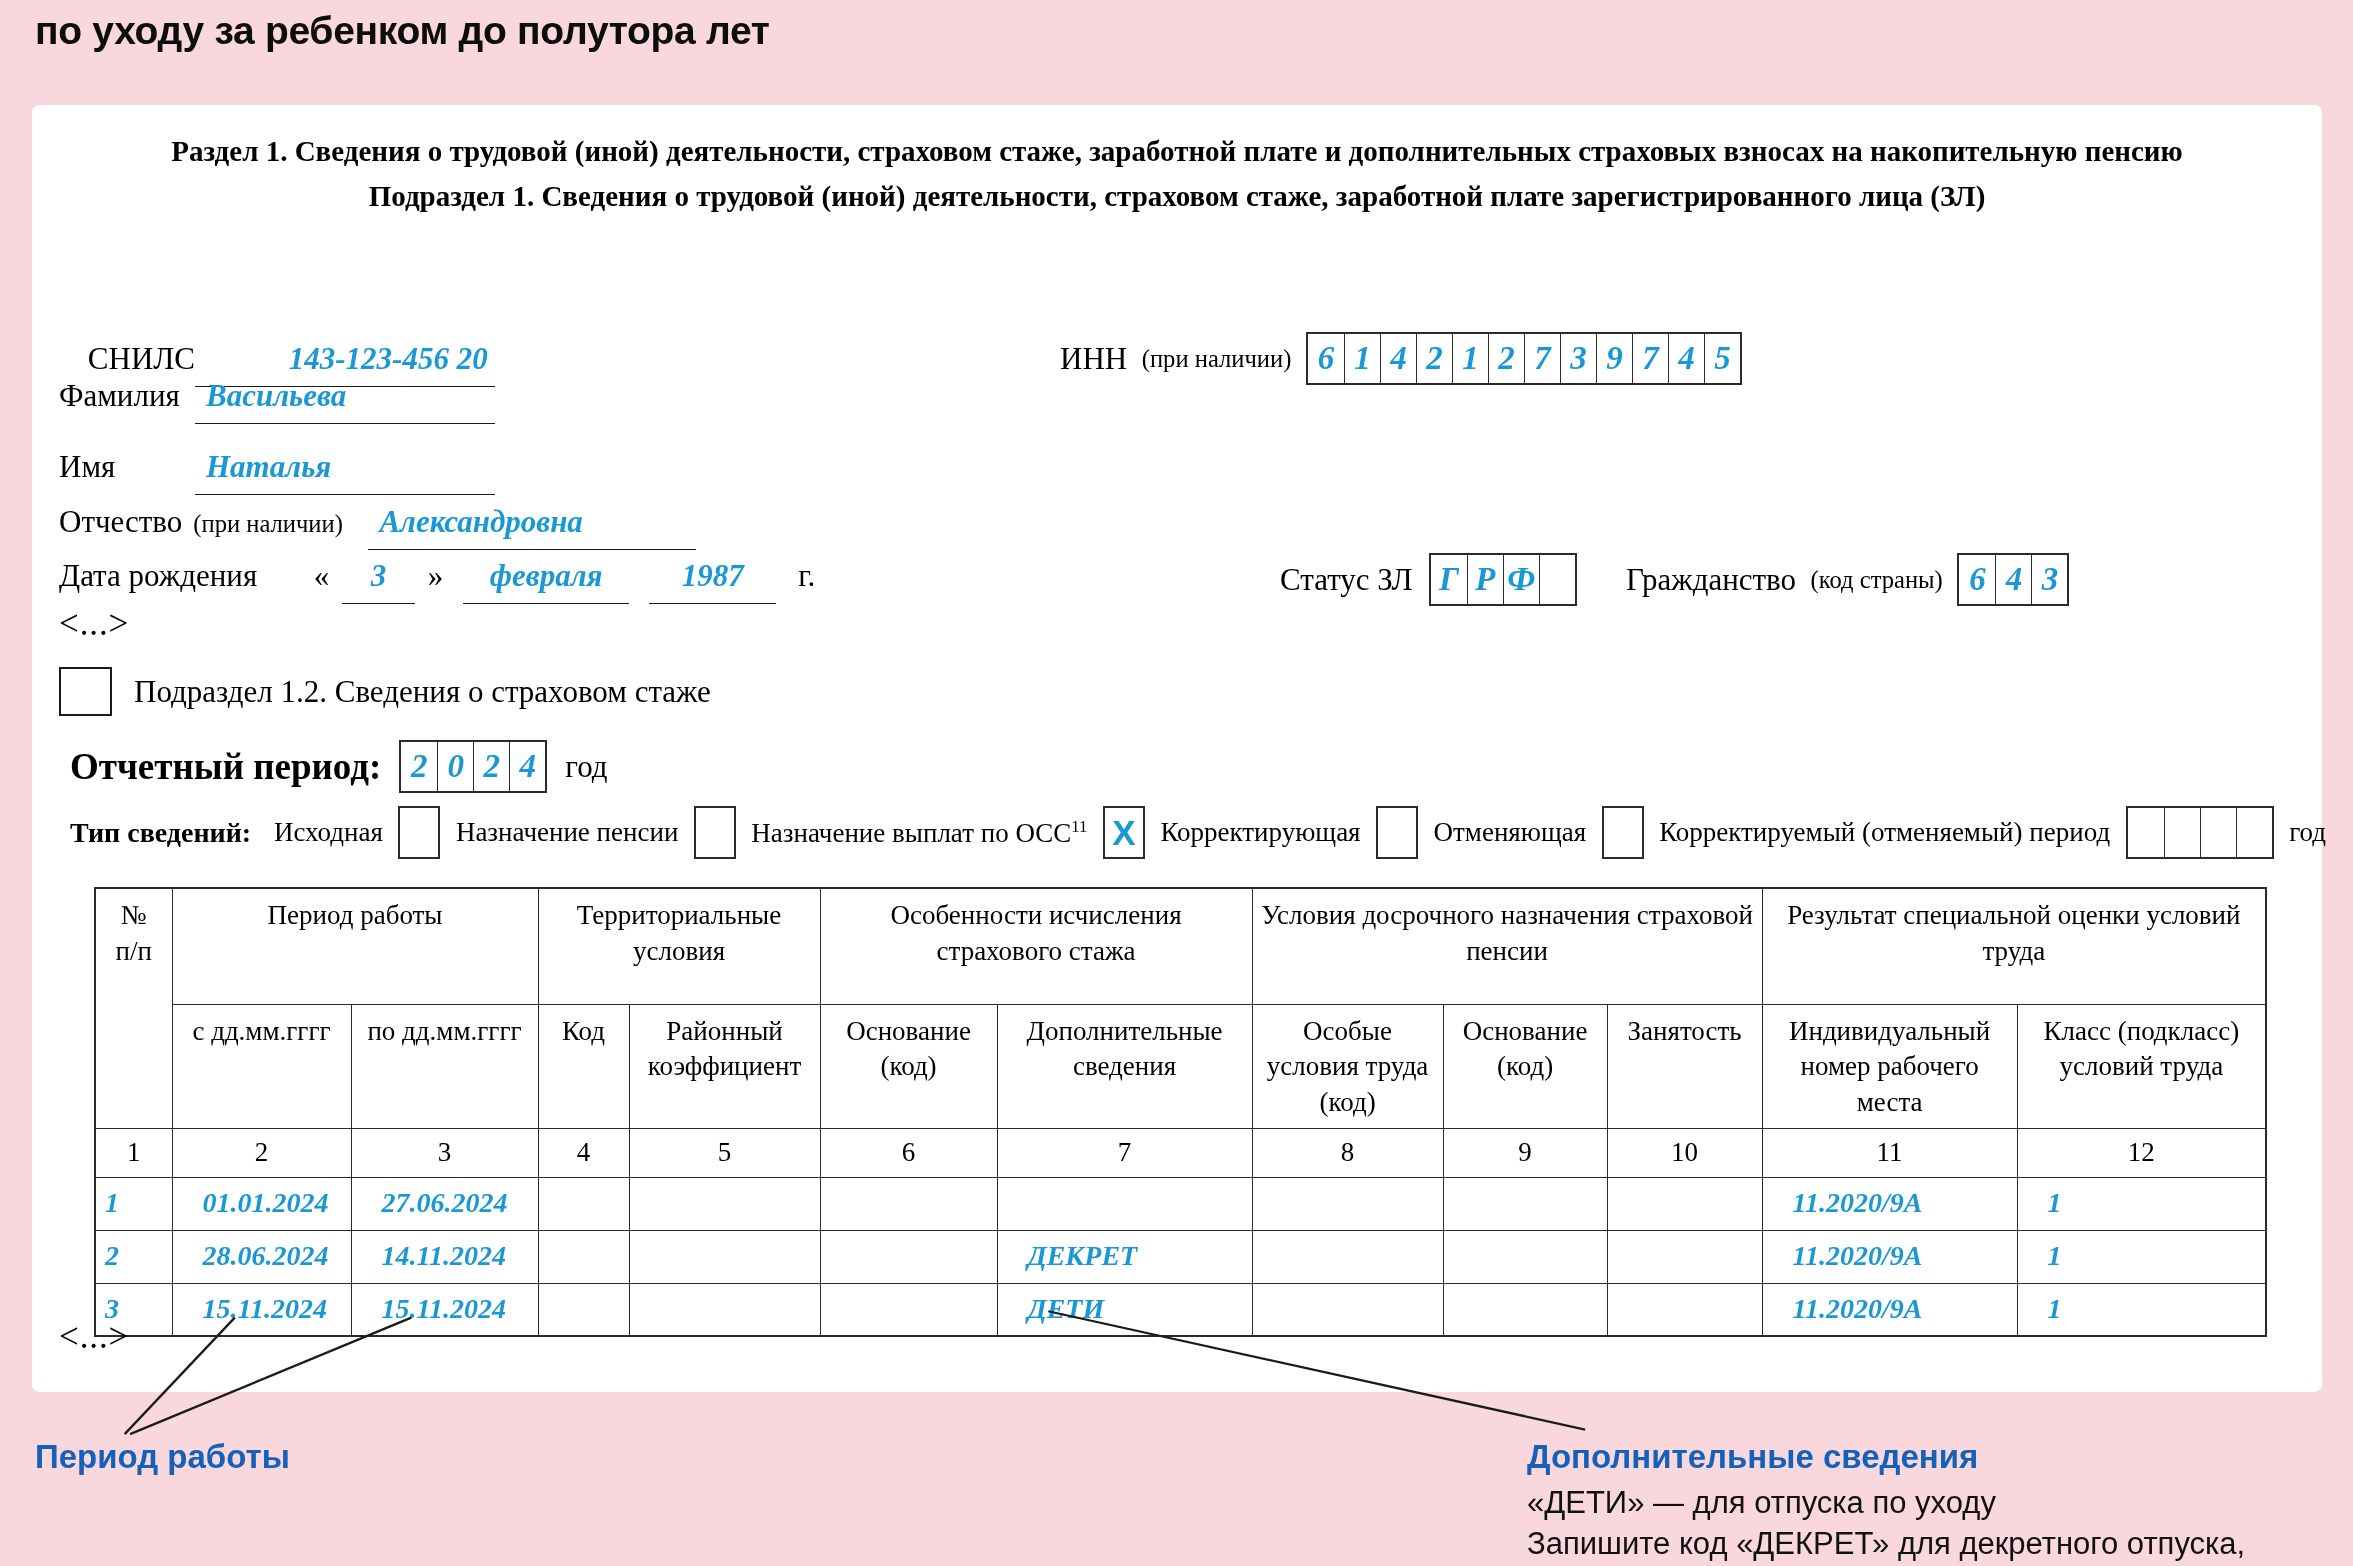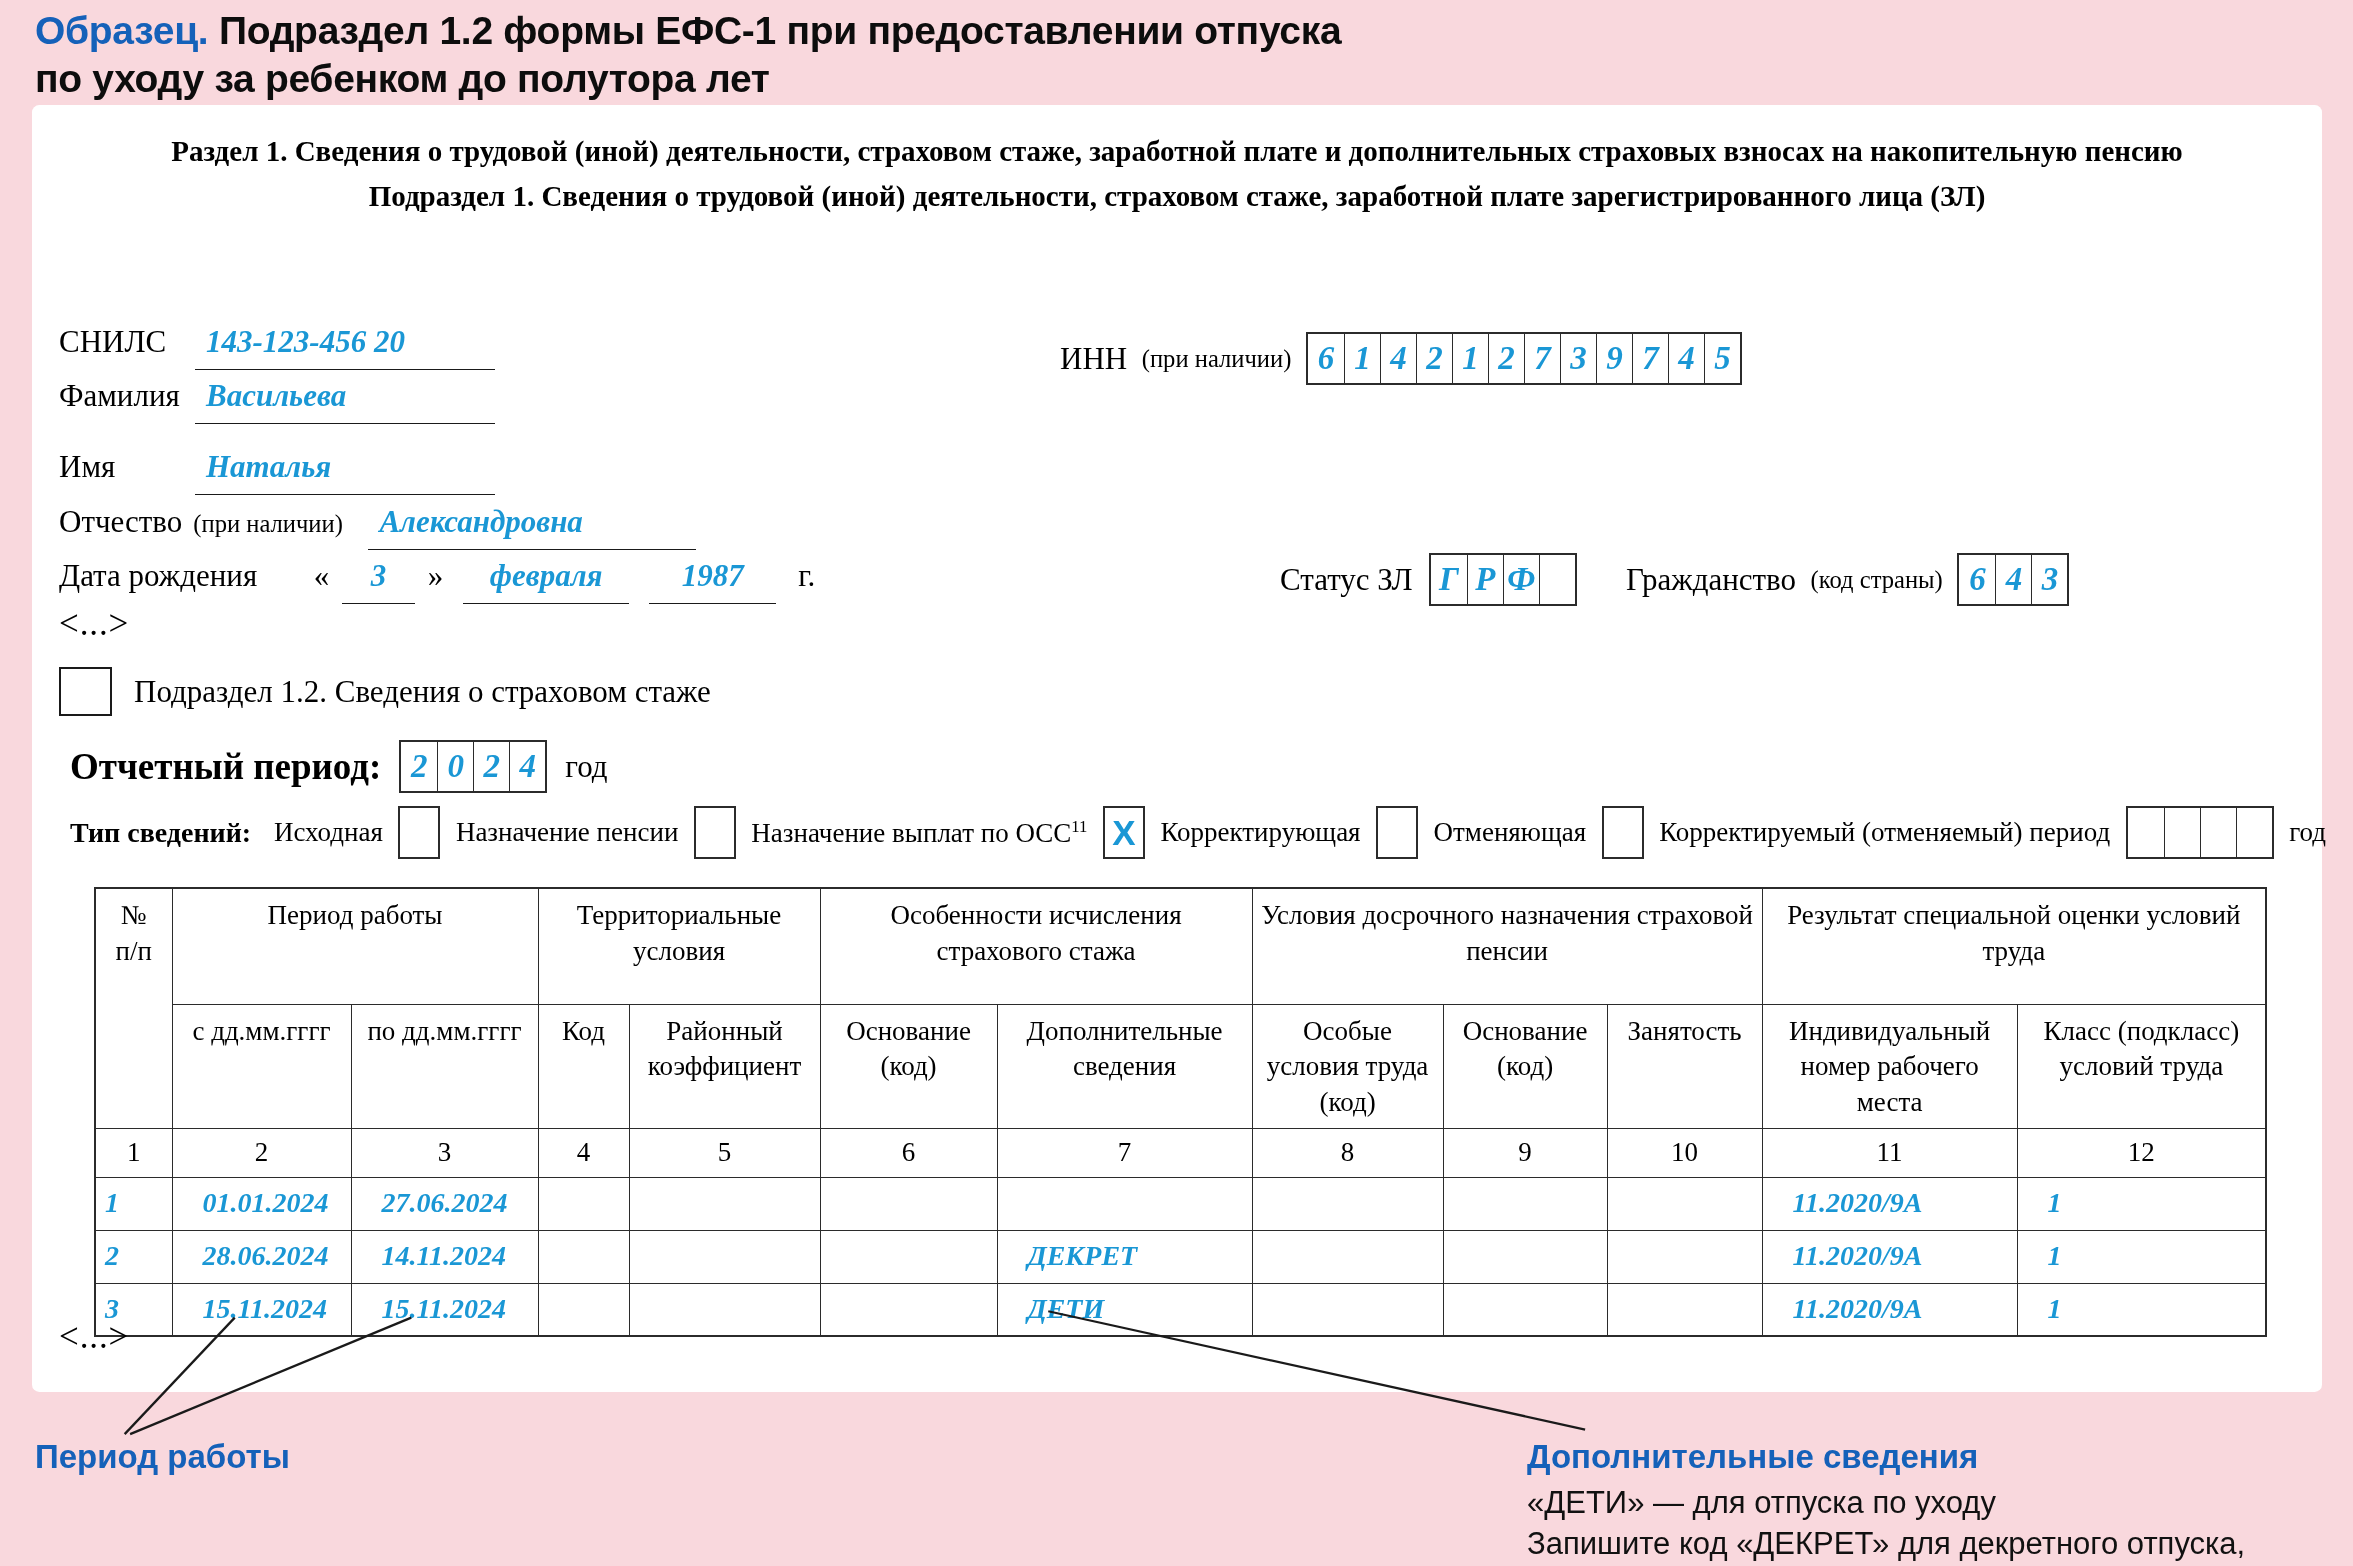--- a/index.html
+++ b/index.html
@@ -38,21 +38,21 @@
   .frow{position:absolute;display:flex;align-items:baseline;}
   .flabel{font-size:31px;white-space:nowrap;}
   .fnote{font-size:24.6px;white-space:nowrap;}
   .fvalue{
     display:inline-block;
     border-bottom:1.8px solid #1a1a1a;
     padding:0 7.3px 9px 11px;
     font-style:italic;font-weight:700;font-size:31px;
     color:var(--fill);white-space:nowrap;
   }
-  .row-snils{top:219px;left:27px;}
+  .row-snils{top:236px;left:27px;text-align:right;}
   .row-last{top:273px;left:27px;font-family:Liberation Serif, serif;}
   .row-first{top:344px;left:27px;}
   .row-mid{top:399px;left:27px;justify-content:flex-end;}
   .row-birth{top:453px;left:27px;}
   .w-min{min-width:136px;display:inline-block;}
   .v330{width:300px;}
   .v360{width:328px;margin-left:25.5px;}
   .du{
     display:inline-block;text-align:center;
     border-bottom:1.8px solid #1a1a1a;padding-bottom:9px;
@@ -132,21 +132,20 @@
   .ann .ann-body{font-size:31px;line-height:1.32;color:#111;}
   .ann-period{left:35px;top:1438px;}
   .ann-additional{left:1527px;top:1438px;}
   
   .overlay{position:absolute;left:0;top:0;width:2354px;height:1567px;pointer-events:none;}
 </style>
 </head>
 <body>
 
 <div class="page-title">
-  <div><span class="accent">Образец.</span><span> Подраздел 1.2 формы ЕФС-1 при предоставлении отпуска</span></div>
   <div>по уходу за ребенком до полутора лет</div>
 </div>
 
 <div class="card">
 
   <div class="form-heading">
     <div>Раздел 1. Сведения о трудовой (иной) деятельности, страховом стаже, заработной плате и дополнительных страховых взносах на накопительную пенсию</div>
     <div>Подраздел 1. Сведения о трудовой (иной) деятельности, страховом стаже, заработной плате зарегистрированного лица (ЗЛ)</div>
   </div>
 

